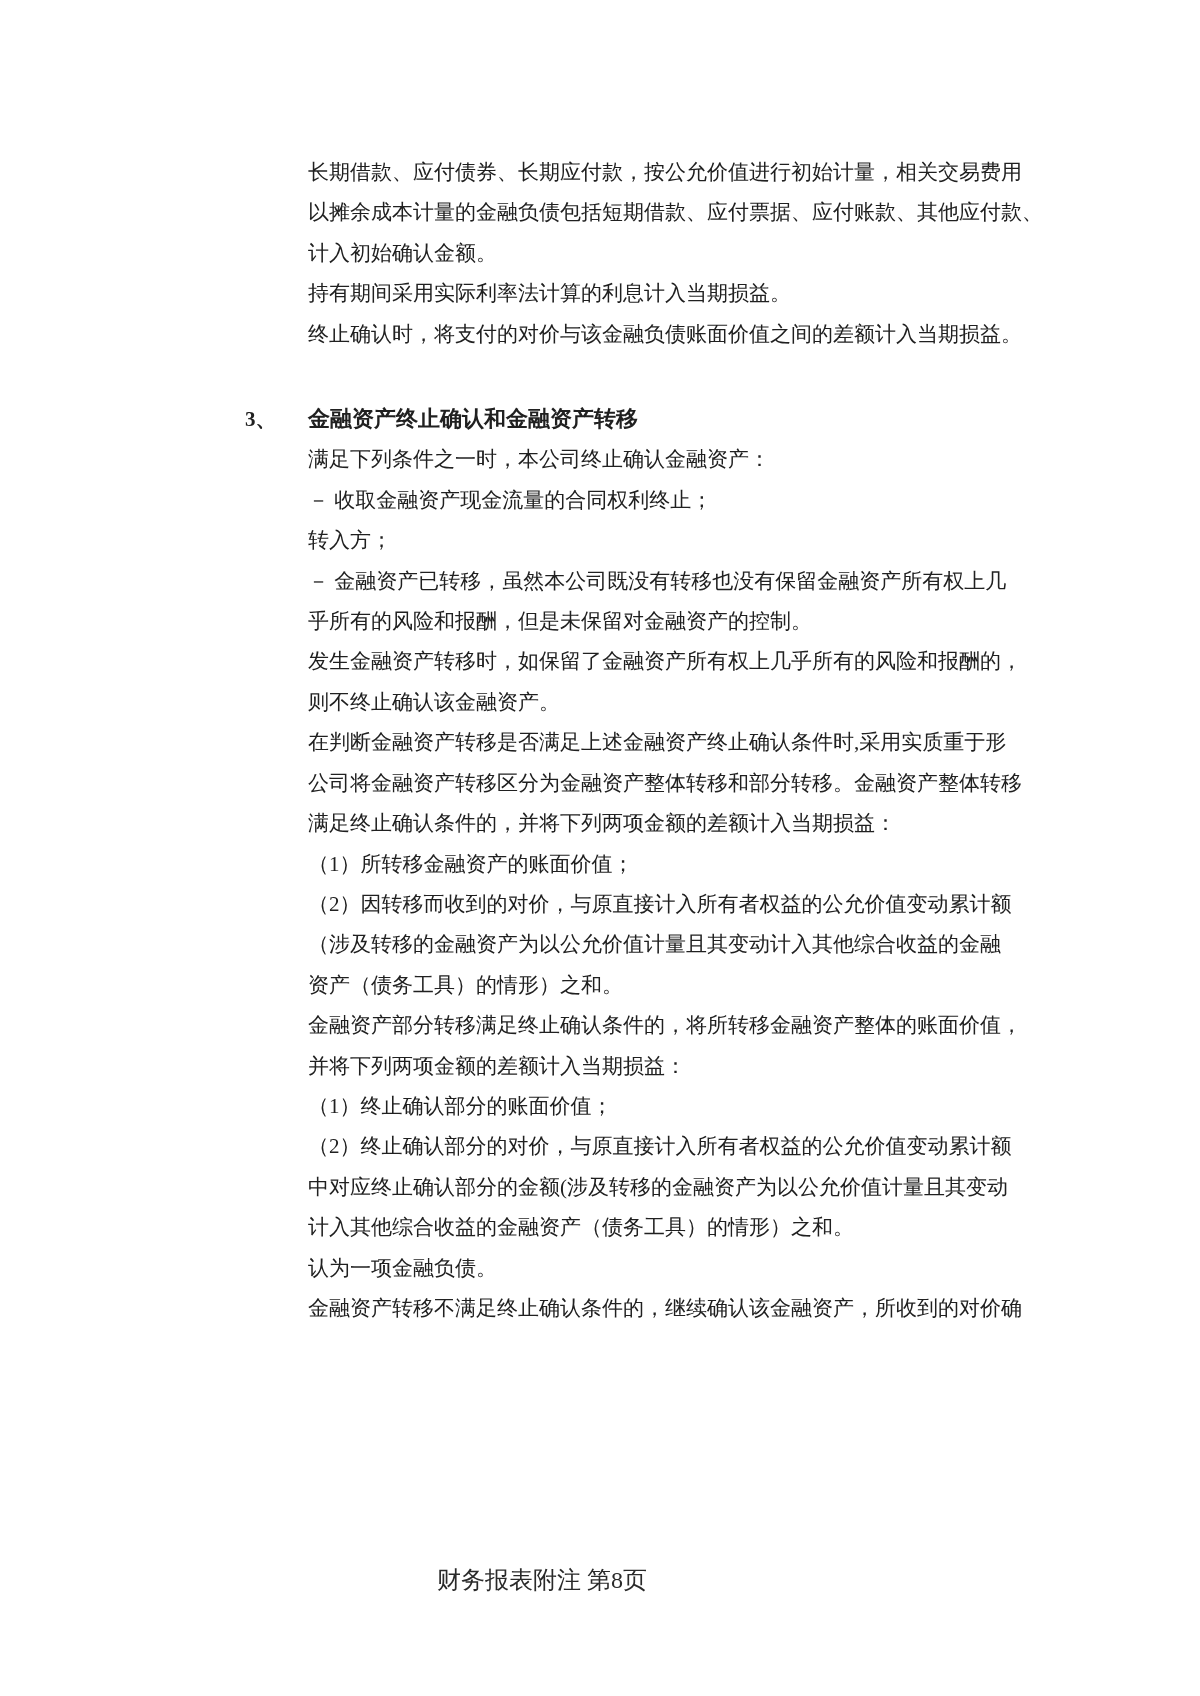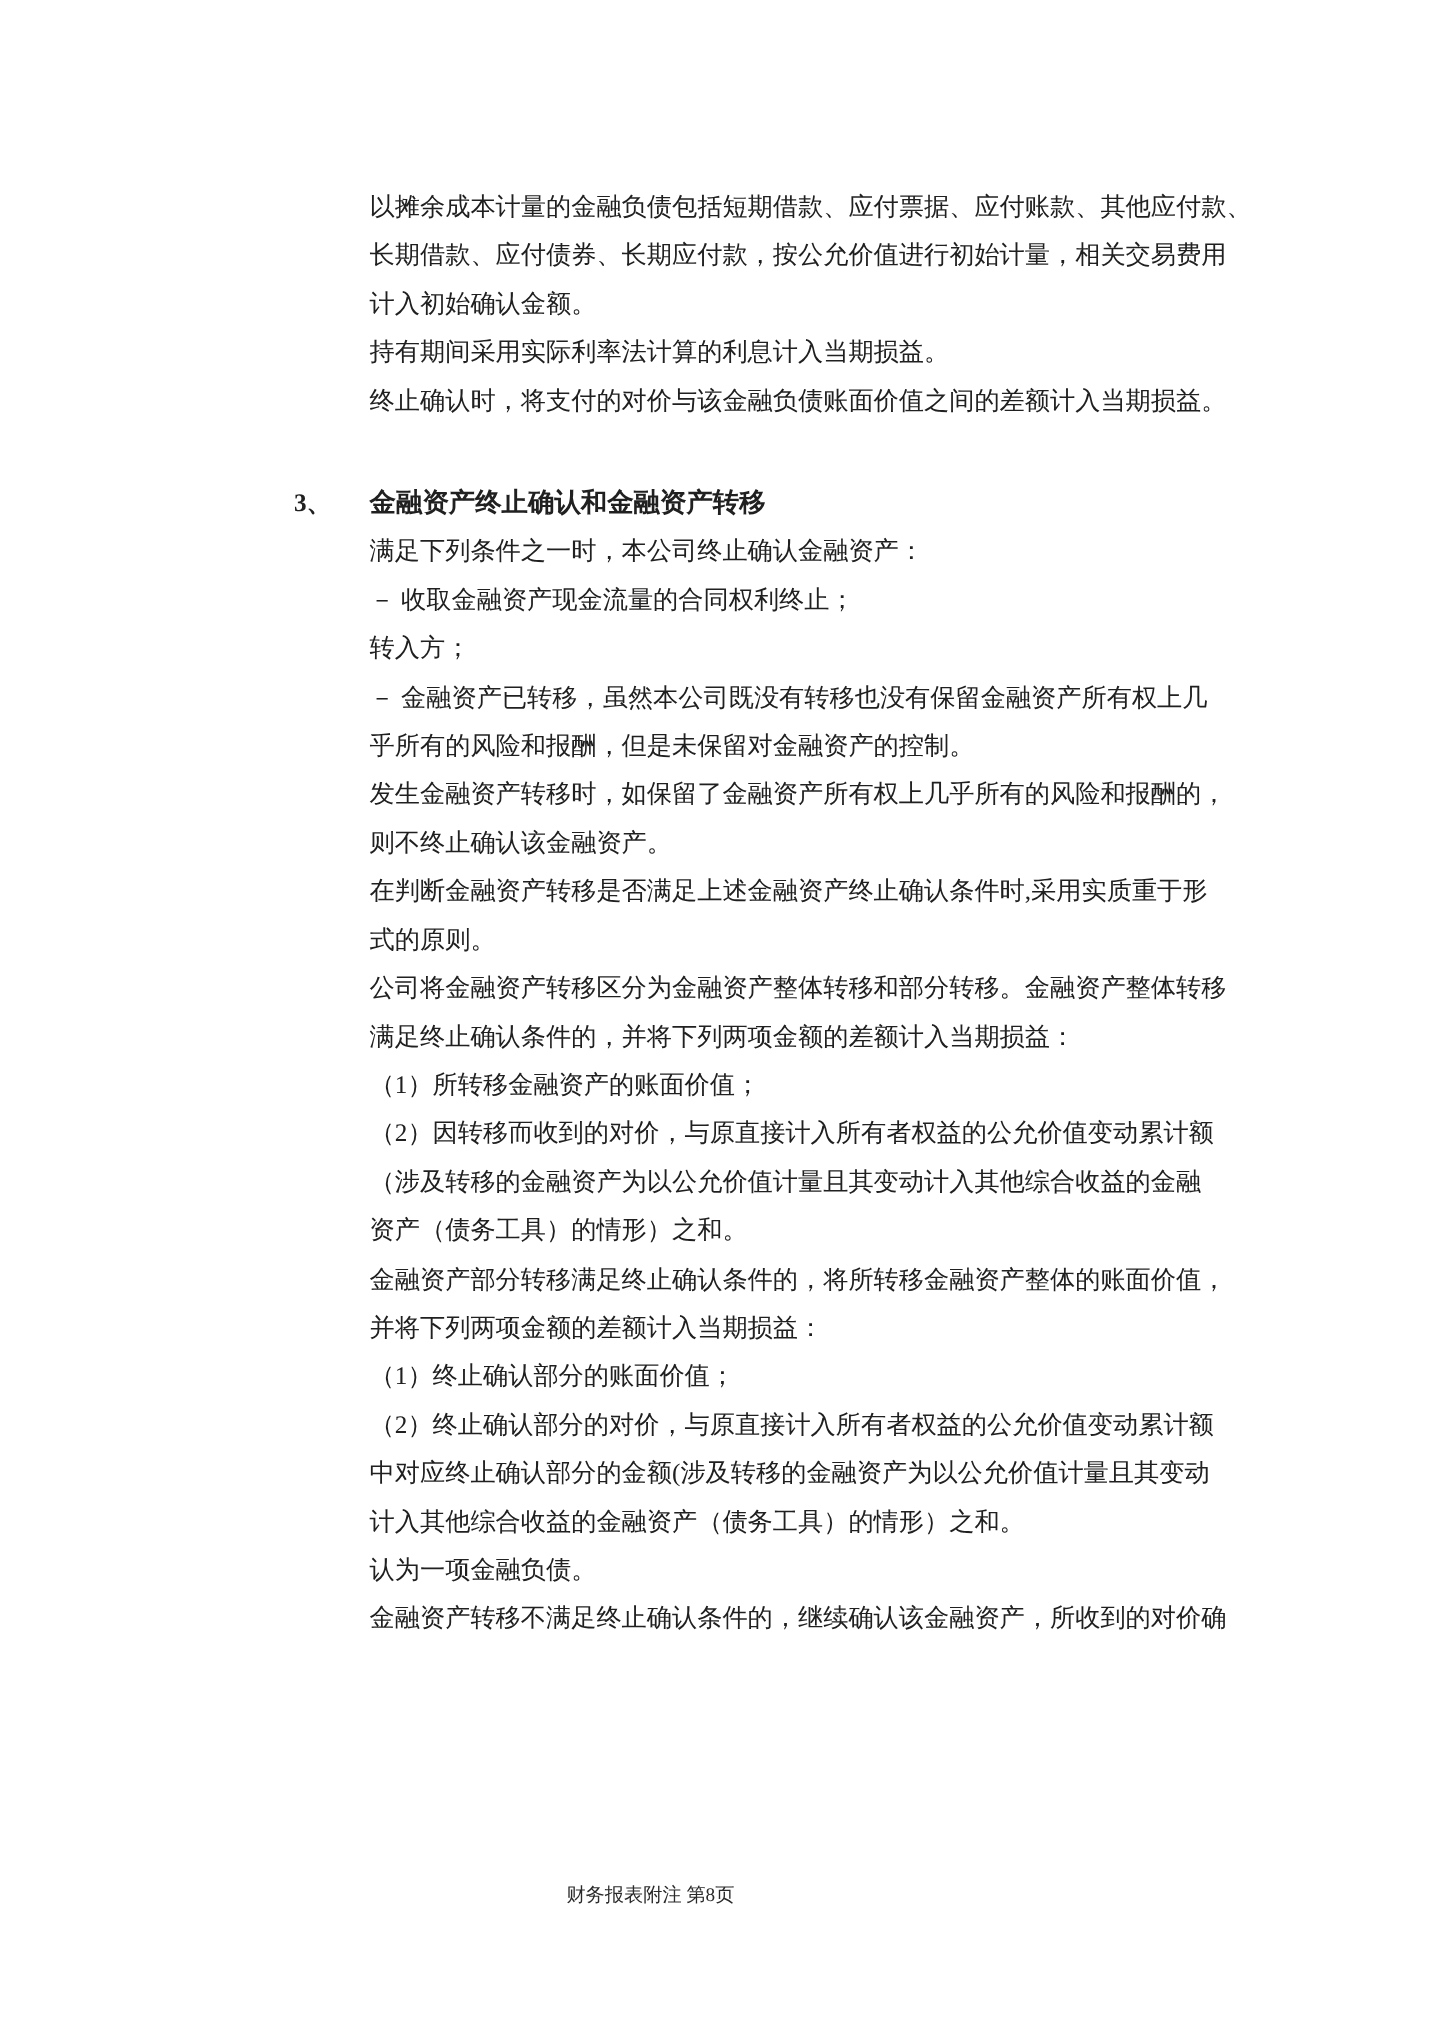--- a/index.html
+++ b/index.html
@@ -42,50 +42,49 @@
     font-size: 21px;
     font-weight: 700;
     vertical-align: baseline;
   }
   .page-footer {
     position: absolute;
     left: 0;
     top: 1560px;
     width: 1084px;
     text-align: center;
-    font-size: 16px;
+    font-size: 24px;
     line-height: 40px;
     color: #2a2a2a;
   }
 </style>
 </head>
 <body>
 
 <div class="text-block">
+  <div class="line">长期借款、应付债券、长期应付款，按公允价值进行初始计量，相关交易费用</div>
   <div class="line">以摊余成本计量的金融负债包括短期借款、应付票据、应付账款、其他应付款、</div>
-  <div class="line">长期借款、应付债券、长期应付款，按公允价值进行初始计量，相关交易费用</div>
   <div class="line">计入初始确认金额。</div>
   <div class="line">持有期间采用实际利率法计算的利息计入当期损益。</div>
   <div class="line">终止确认时，将支付的对价与该金融负债账面价值之间的差额计入当期损益。</div>
 
   <div class="spacer"></div>
 
   <div class="line heading">
     <span class="num">3、</span><span>金融资产终止确认和金融资产转移</span>
   </div>
 
   <div class="line">满足下列条件之一时，本公司终止确认金融资产：</div>
   <div class="line">－ 收取金融资产现金流量的合同权利终止；</div>
   <div class="line">转入方；</div>
   <div class="line">－ 金融资产已转移，虽然本公司既没有转移也没有保留金融资产所有权上几</div>
   <div class="line">乎所有的风险和报酬，但是未保留对金融资产的控制。</div>
   <div class="line">发生金融资产转移时，如保留了金融资产所有权上几乎所有的风险和报酬的，</div>
   <div class="line">则不终止确认该金融资产。</div>
   <div class="line">在判断金融资产转移是否满足上述金融资产终止确认条件时,采用实质重于形</div>
-  <div class="line">式的原则。</div>
   <div class="line">公司将金融资产转移区分为金融资产整体转移和部分转移。金融资产整体转移</div>
   <div class="line">满足终止确认条件的，并将下列两项金额的差额计入当期损益：</div>
   <div class="line">（1）所转移金融资产的账面价值；</div>
   <div class="line">（2）因转移而收到的对价，与原直接计入所有者权益的公允价值变动累计额</div>
   <div class="line">（涉及转移的金融资产为以公允价值计量且其变动计入其他综合收益的金融</div>
   <div class="line">资产（债务工具）的情形）之和。</div>
   <div class="line">金融资产部分转移满足终止确认条件的，将所转移金融资产整体的账面价值，</div>
   <div class="line">并将下列两项金额的差额计入当期损益：</div>
   <div class="line">（1）终止确认部分的账面价值；</div>
   <div class="line">（2）终止确认部分的对价，与原直接计入所有者权益的公允价值变动累计额</div>

